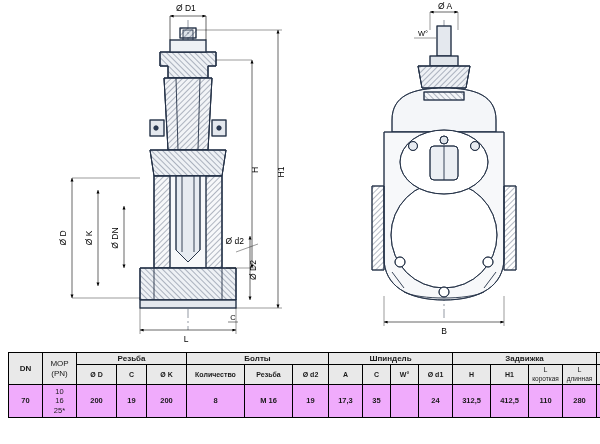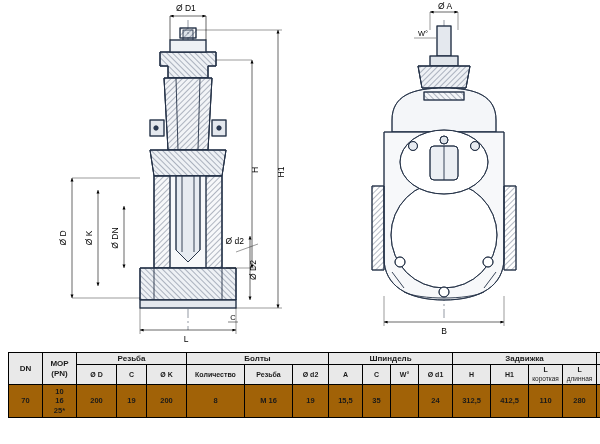--- a/index.html
+++ b/index.html
@@ -14,24 +14,24 @@
   .tablewrap{position:absolute;left:8px;top:352px;width:584px;}
   table.spec{border-collapse:collapse;width:584px;table-layout:fixed;font-size:7.5px;}
   table.spec th, table.spec td{
     border:1px solid #000;
     text-align:center;
     vertical-align:middle;
     padding:1px 0;
     line-height:1.15;
   }
   table.spec thead th{background:#e9e9e9;font-weight:bold;}
-  table.spec tbody td{background:#a16207;font-weight:bold;height:30px;}
+  table.spec tbody td{background:#f0abfc;font-weight:bold;height:30px;}
   .grp{font-size:8px;}
   .sub{font-size:7px;font-weight:bold;}
-  .stack{display:block;line-height:1.25;font-weight:bold;}
+  .stack{display:block;line-height:1.25;font-weight:normal;}
   .tiny{font-size:6.5px;font-weight:normal;}
 </style>
 </head>
 <body>
 
 <div class="page">
 
   <div class="drawing">
     <svg class="dwg" width="600" height="352" viewBox="0 0 600 352">
       <defs>
@@ -278,21 +278,21 @@
             <span class="stack">10</span>
             <span class="stack">16</span>
             <span class="stack">25*</span>
           </td>
           <td>200</td>
           <td>19</td>
           <td>200</td>
           <td>8</td>
           <td>M 16</td>
           <td>19</td>
-          <td>15,5</td>
+          <td>17,3</td>
           <td>35</td>
           <td></td>
           <td>24</td>
           <td>312,5</td>
           <td>412,5</td>
           <td>110</td>
           <td>280</td>
           <td>
             <span class="stack">16,5</span>
             <span class="stack">16,5</span>

